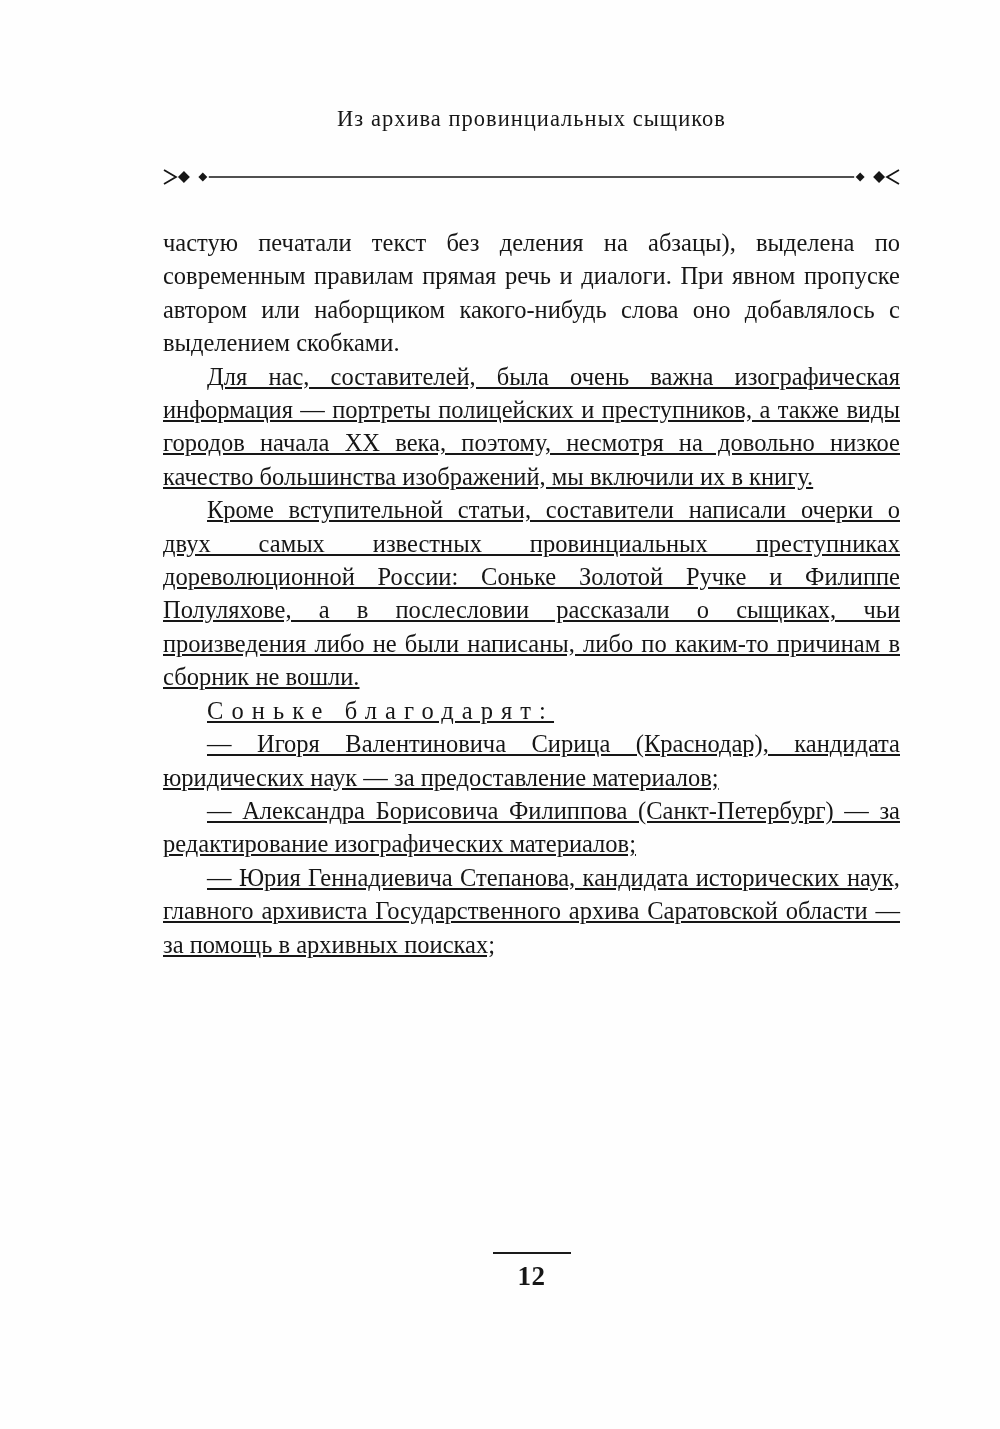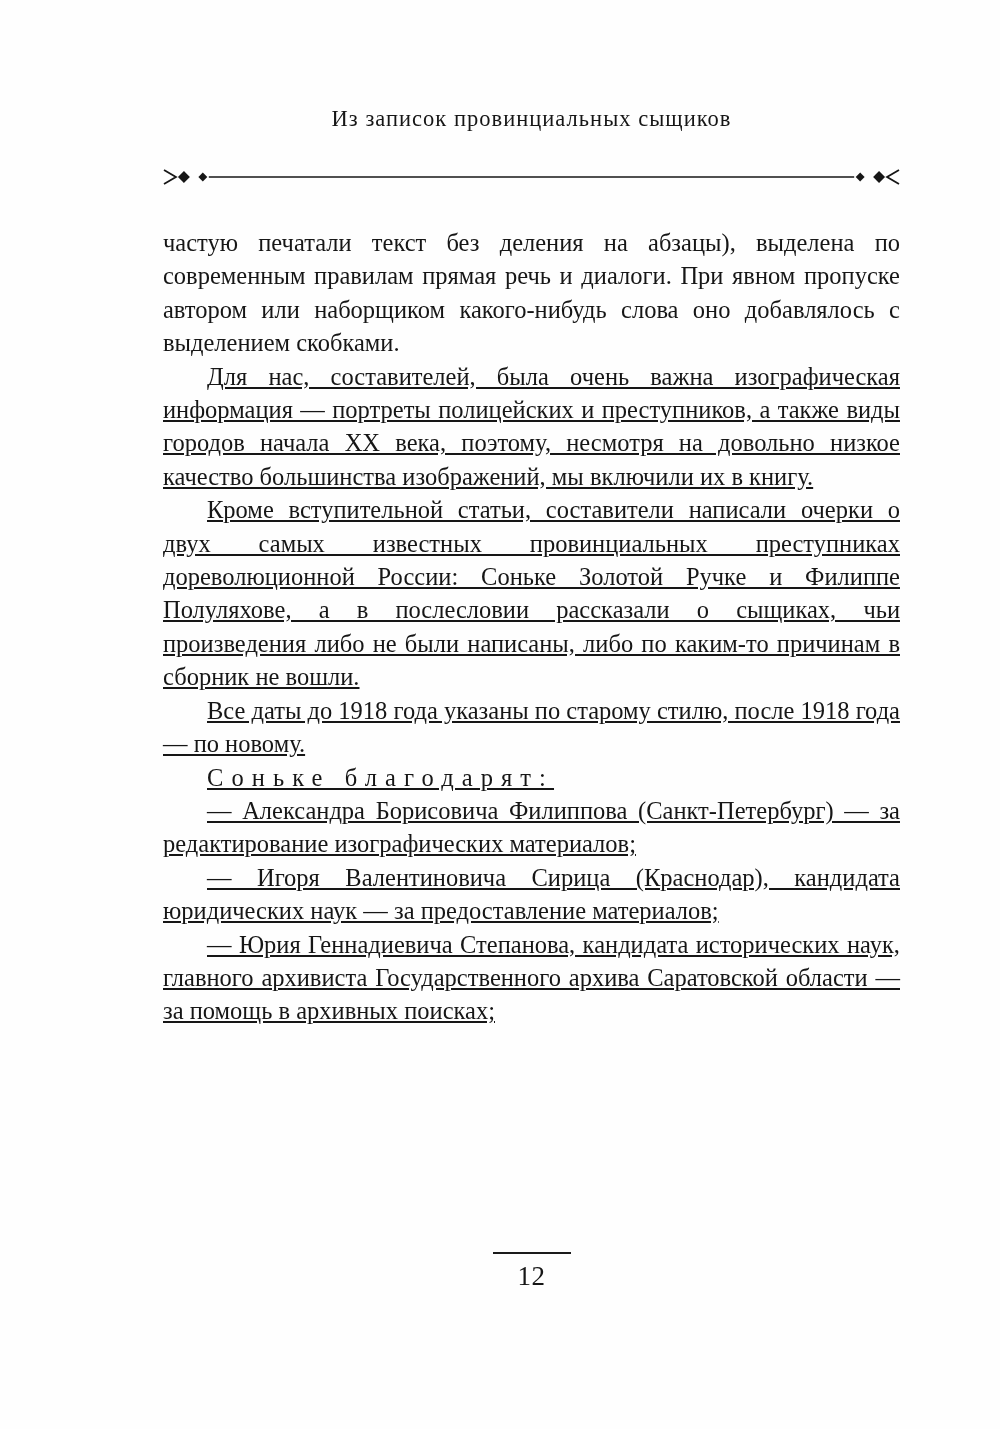--- a/index.html
+++ b/index.html
@@ -50,39 +50,40 @@
   }
   .body-text p.spaced {
     letter-spacing: 0.33em;
   }
   .footer {
     position: absolute;
     left: 163px;
     width: 737px;
     top: 1252px;
     text-align: center;
+    font-weight: bold;
   }
   .footer-rule {
     width: 78px;
     border: none;
     border-top: 2.5px solid #1a1a1a;
     margin: 0 auto 7px auto;
   }
   .page-number {
     font-size: 27px;
     letter-spacing: 0.02em;
   }
 </style>
 </head>
 <body>
 
 <div class="page">
 
   <header>
-    <div class="running-title">Из записок провинциальных сыщиков</div>
+    <div class="running-title">Из архива провинциальных сыщиков</div>
 
     <div class="ornament">
       <svg viewBox="0 0 740 18" preserveAspectRatio="none">
 
         <path d="M1,2 L13,9 L1,16" fill="none" stroke="#161616" stroke-width="1.8"></path>
 
         <path d="M21,3 L27,9 L21,15 L15,9 Z" fill="#161616"></path>
         <path d="M40,4.5 L44.5,9 L40,13.5 L35.5,9 Z" fill="#161616"></path>
 
         <line x1="46" y1="9" x2="694" y2="9" stroke="#161616" stroke-width="1.6"></line>
@@ -92,24 +93,23 @@
 
         <path d="M739,2 L727,9 L739,16" fill="none" stroke="#161616" stroke-width="1.8"></path>
       </svg>
     </div>
   </header>
 
   <main class="body-text">
     <p class="cont">частую печатали текст без деления на абзацы), выделена по современным правилам прямая речь и диалоги. При явном пропуске автором или наборщиком какого-нибудь слова оно добавлялось с выделением скобками.</p>
     <p class="indent">Для нас, составителей, была очень важна изографическая информация — портреты полицейских и преступников, а также виды городов начала XX века, поэтому, несмотря на довольно низкое качество большинства изображений, мы включили их в книгу.</p>
     <p class="indent">Кроме вступительной статьи, составители написали очерки о двух самых известных провинциальных преступниках дореволюционной России: Соньке Золотой Ручке и Филиппе Полуляхове, а в послесловии рассказали о сыщиках, чьи произведения либо не были написаны, либо по каким-то причинам в сборник не вошли.</p>
-    <p class="indent">Все даты до 1918 года указаны по старому стилю, после 1918 года — по новому.</p>
     <p class="indent spaced">Соньке благодарят:</p>
+    <p class="indent">— Игоря Валентиновича Сирица (Краснодар), кандидата юридических наук — за предоставление материалов;</p>
     <p class="indent">— Александра Борисовича Филиппова (Санкт-Петербург) — за редактирование изографических материалов;</p>
-    <p class="indent">— Игоря Валентиновича Сирица (Краснодар), кандидата юридических наук — за предоставление материалов;</p>
     <p class="indent">— Юрия Геннадиевича Степанова, кандидата исторических наук, главного архивиста Государственного архива Саратовской области — за помощь в архивных поисках;</p>
   </main>
 
   <footer class="footer">
     <hr class="footer-rule">
     <div class="page-number">12</div>
   </footer>
 
 </div>
 

